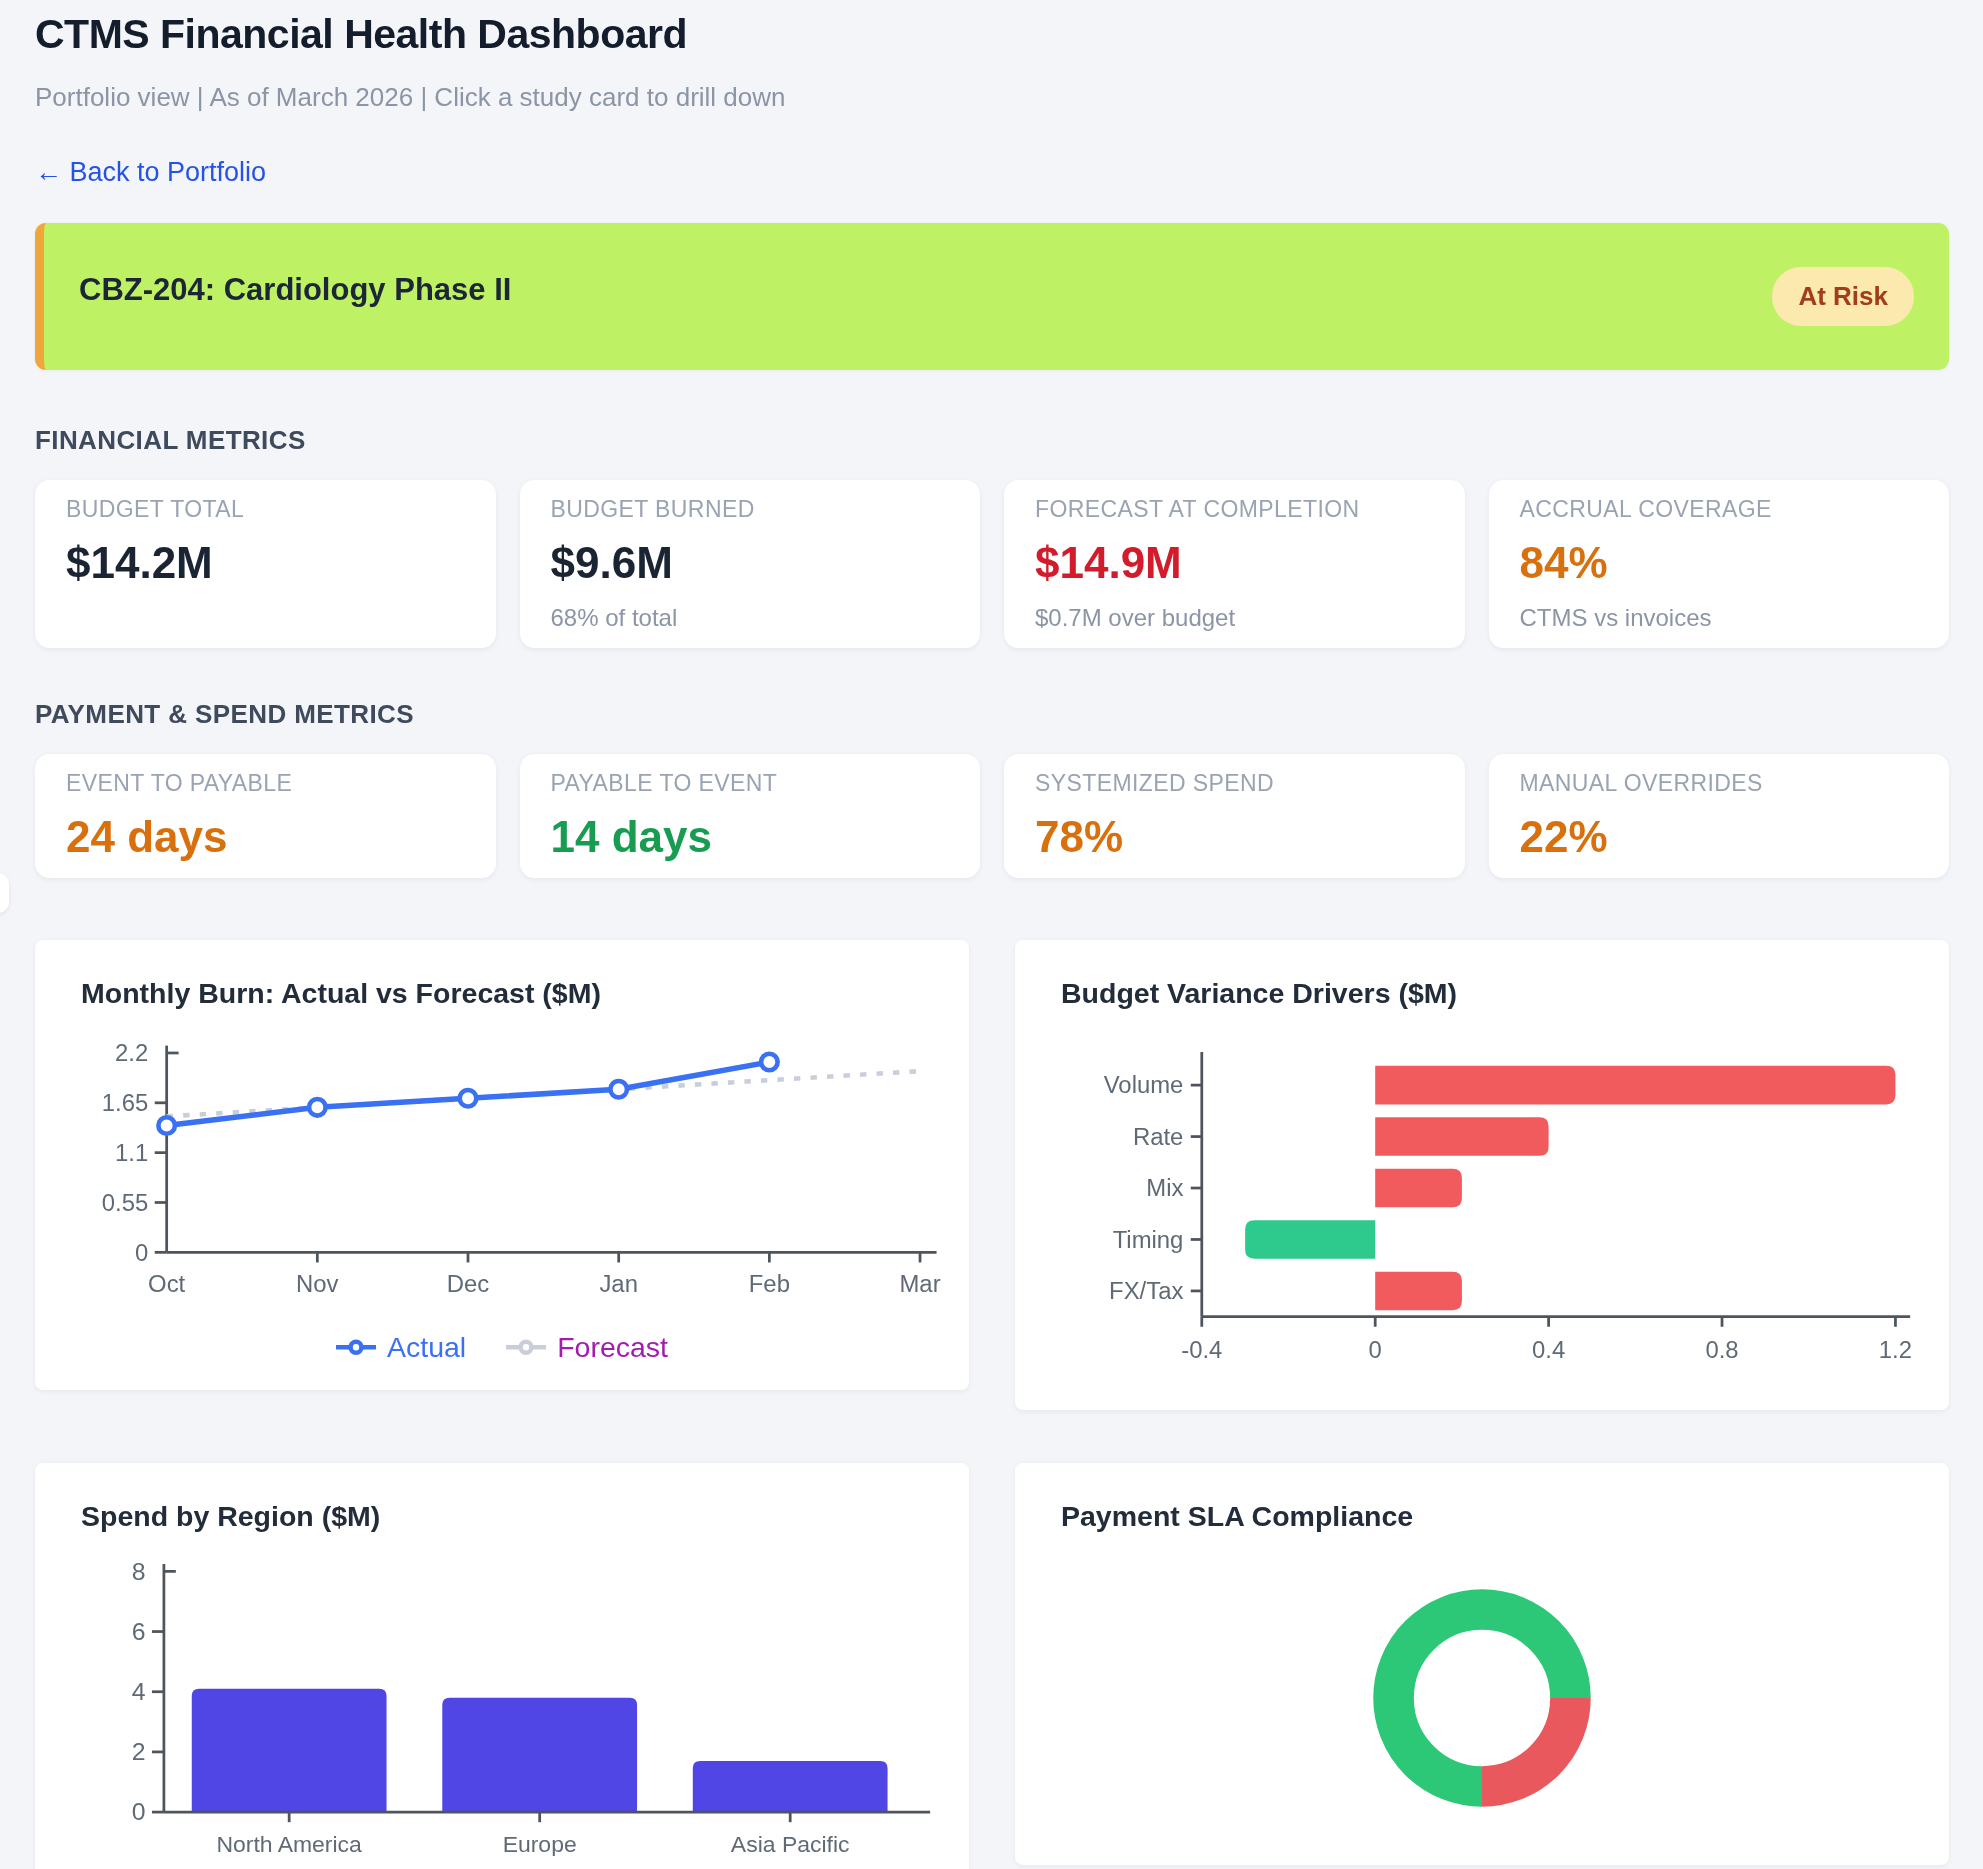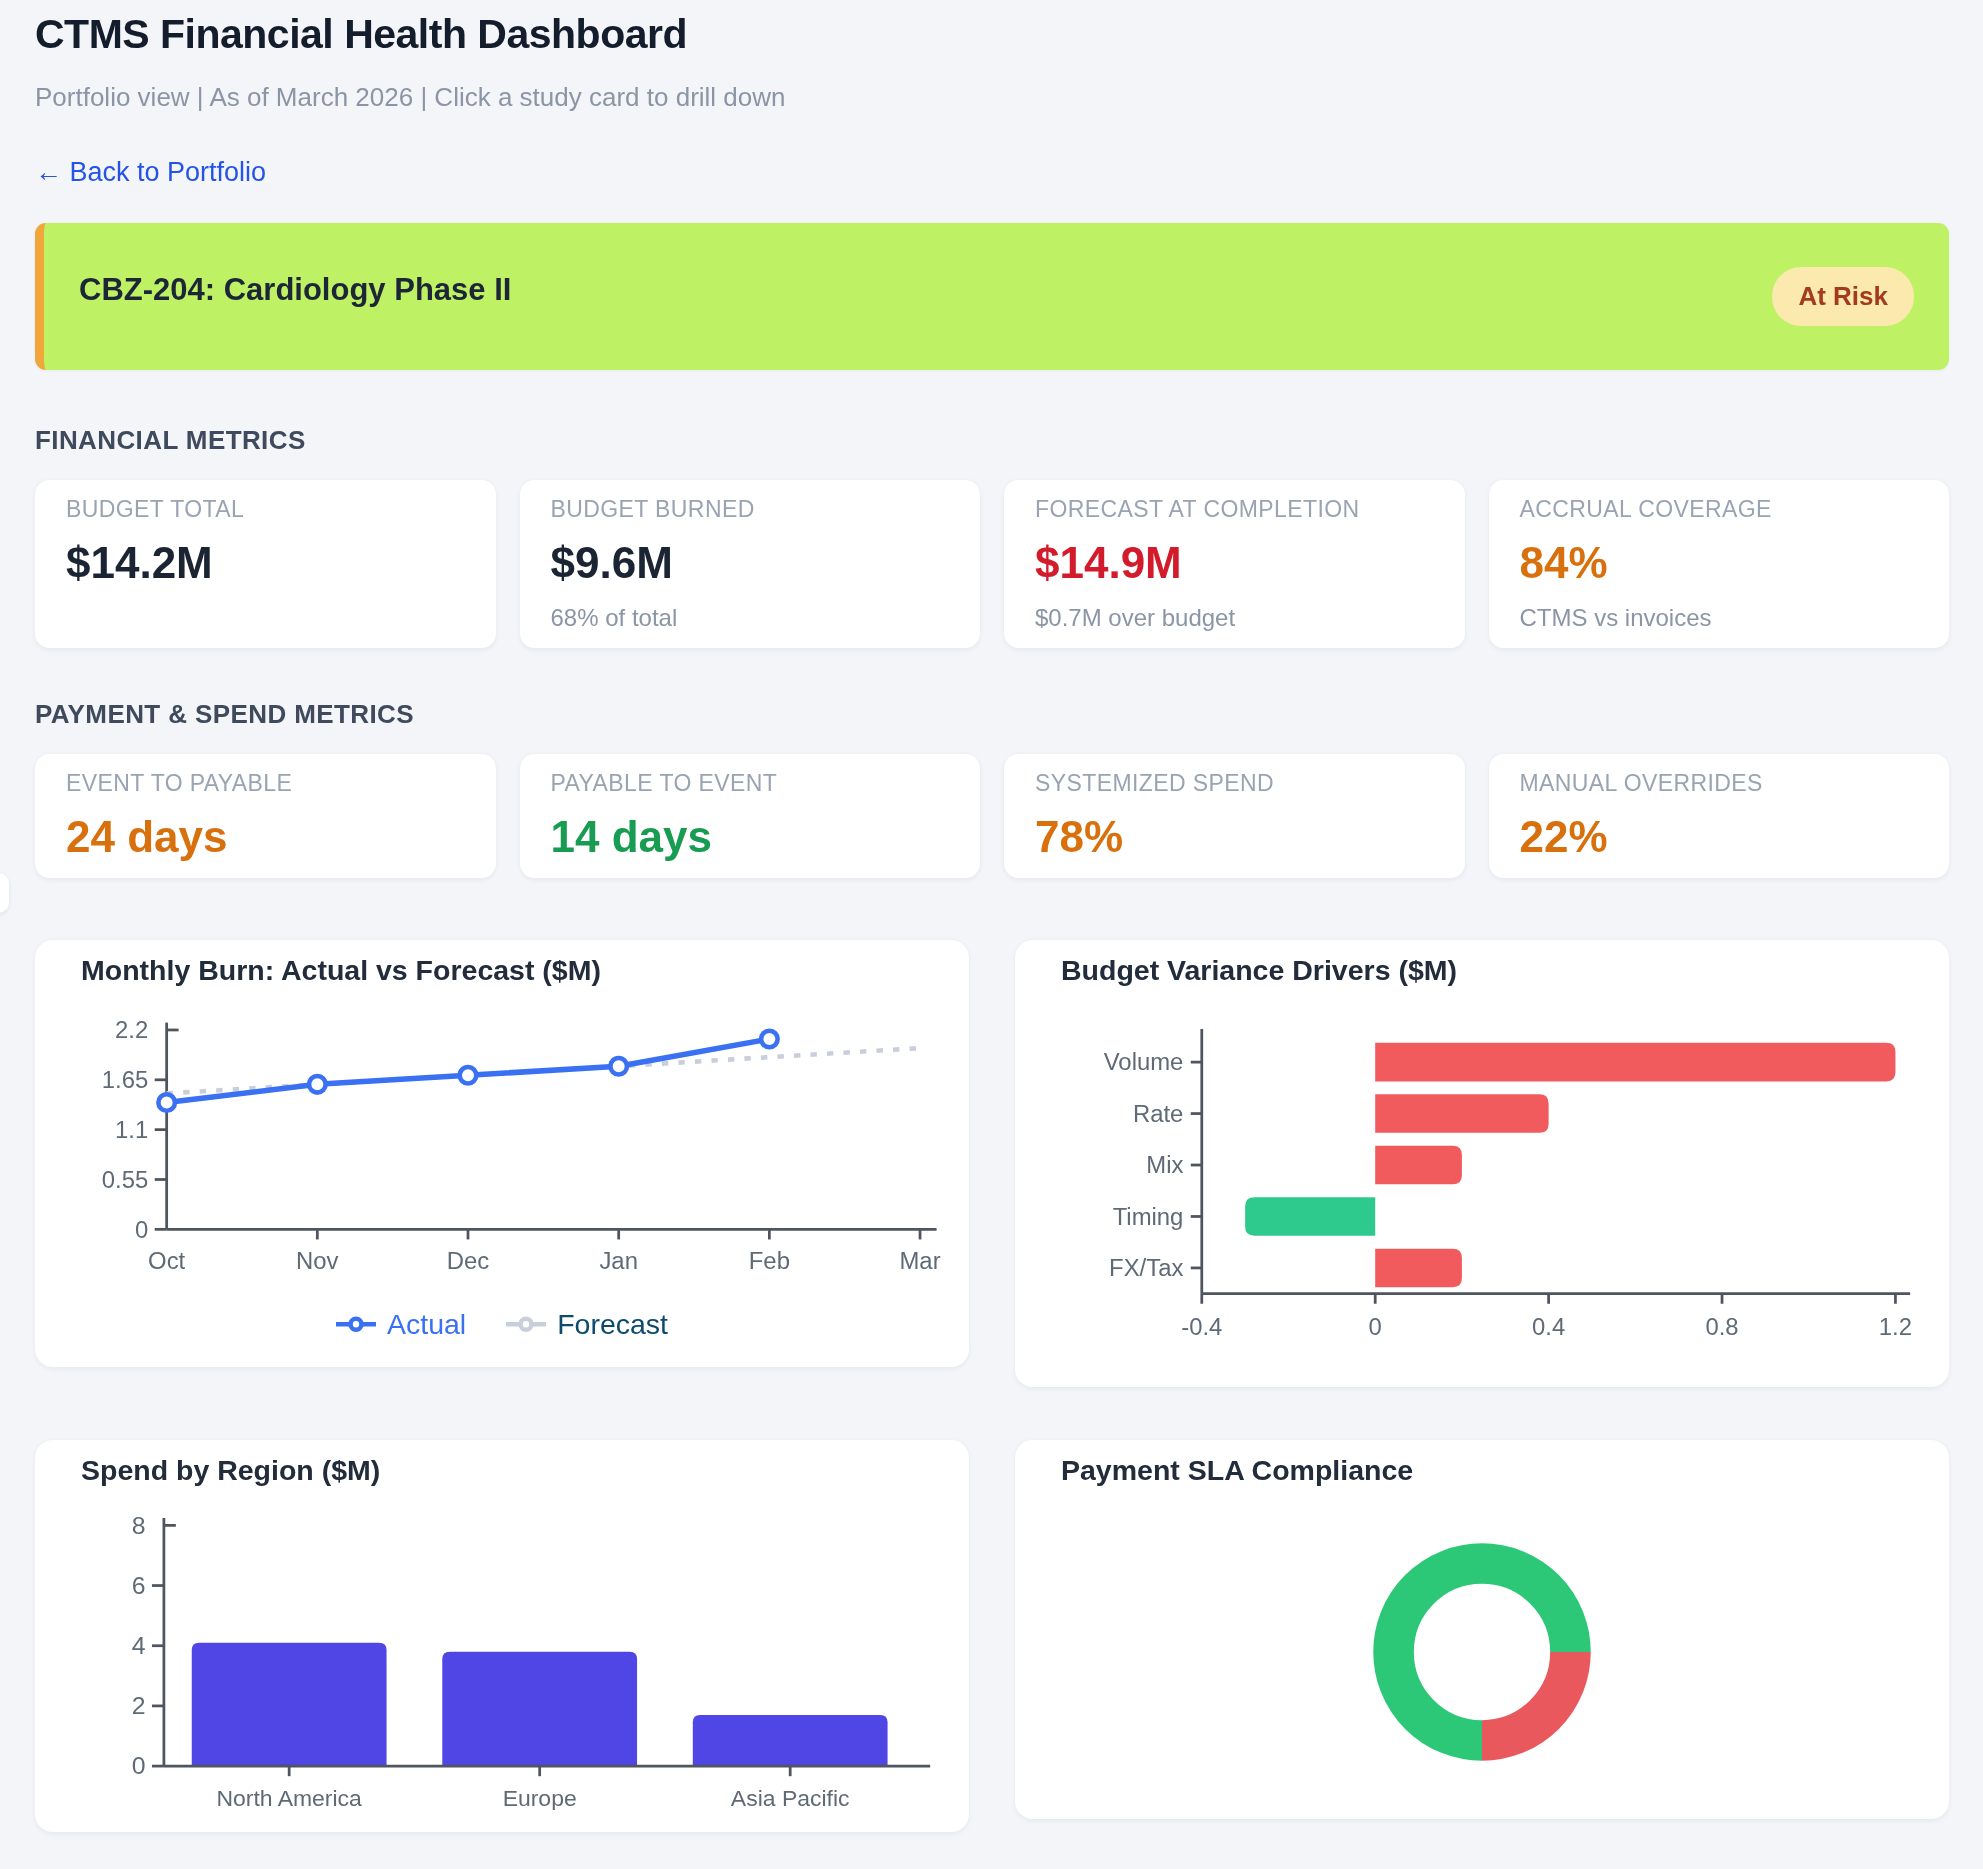--- a/index.html
+++ b/index.html
@@ -43,21 +43,21 @@
     background: #fff; border-radius: 14.7px; padding: 16px 31px;
     box-shadow: 0 1.8px 5.5px rgba(20,30,50,.06);
   }
   .m-label { font-size: 23px; color: #99a3b1; letter-spacing: 0.4px; }
   .m-value { font-size: 44px; font-weight: bold; margin-top: 14.7px; }
   .m-sub { font-size: 24px; color: #8b95a5; margin-top: 16.5px; }
 
   .charts-grid { display: grid; grid-template-columns: 1fr 1fr; gap: 46px; align-items: start; }
   .charts-grid.row3 { margin-bottom: 53px; }
   .chart-card {
-    background: #fff; border-radius: 18px; padding: 10px 26px 22px 26px;
+    background: #fff; border-radius: 8px; padding: 33px 26px 22px 26px;
     box-shadow: 0 1.8px 5.5px rgba(20,30,50,.06);
   }
   .chart-title { font-size: 28.5px; font-weight: bold; color: #222c3a; margin: 3.7px 0 20px 20px; }
   .chart-body svg { display: block; width: 100%; height: auto; }
   .chart-body.donut svg { width: 290px; height: 290px; margin: 1.8px auto 0 auto; }
 
   .line-legend { display: flex; justify-content: center; align-items: center; gap: 40px; margin-top: 7.3px; height: 42px; }
   .line-legend .item { display: flex; align-items: center; gap: 11px; font-size: 28.5px; }
 
   .edge-chip {
@@ -168,21 +168,21 @@
               <line x1="0" y1="9" x2="44" y2="9" stroke="#3a70f2" stroke-width="5"></line>
               <circle cx="22" cy="9" r="6" fill="#fff" stroke="#3a70f2" stroke-width="5"></circle>
             </svg>
             <span style="color: rgb(58, 112, 242);">Actual</span>
           </div>
           <div class="item">
             <svg width="40" height="16.5" viewBox="0 0 44 18">
               <line x1="0" y1="9" x2="44" y2="9" stroke="#c9cfda" stroke-width="5"></line>
               <circle cx="22" cy="9" r="6" fill="#fff" stroke="#c9cfda" stroke-width="5"></circle>
             </svg>
-            <span style="color: #0c4a6e;">Forecast</span>
+            <span style="color: #a21caf;">Forecast</span>
           </div>
         </div>
     </div>
     <div class="chart-card">
       <div class="chart-title">Budget Variance Drivers ($M)</div>
       <div class="chart-body" id="chart-variance">
           <svg viewBox="0 0 960 390">
             <line x1="175" y1="24" x2="175" y2="312" stroke="#4e555e" stroke-width="3"></line>
             <line x1="163" y1="60" x2="175" y2="60" stroke="#4e555e" stroke-width="3"></line>
             <text x="155" y="69" text-anchor="end" font-size="26" fill="#5f6a76">Volume</text>

